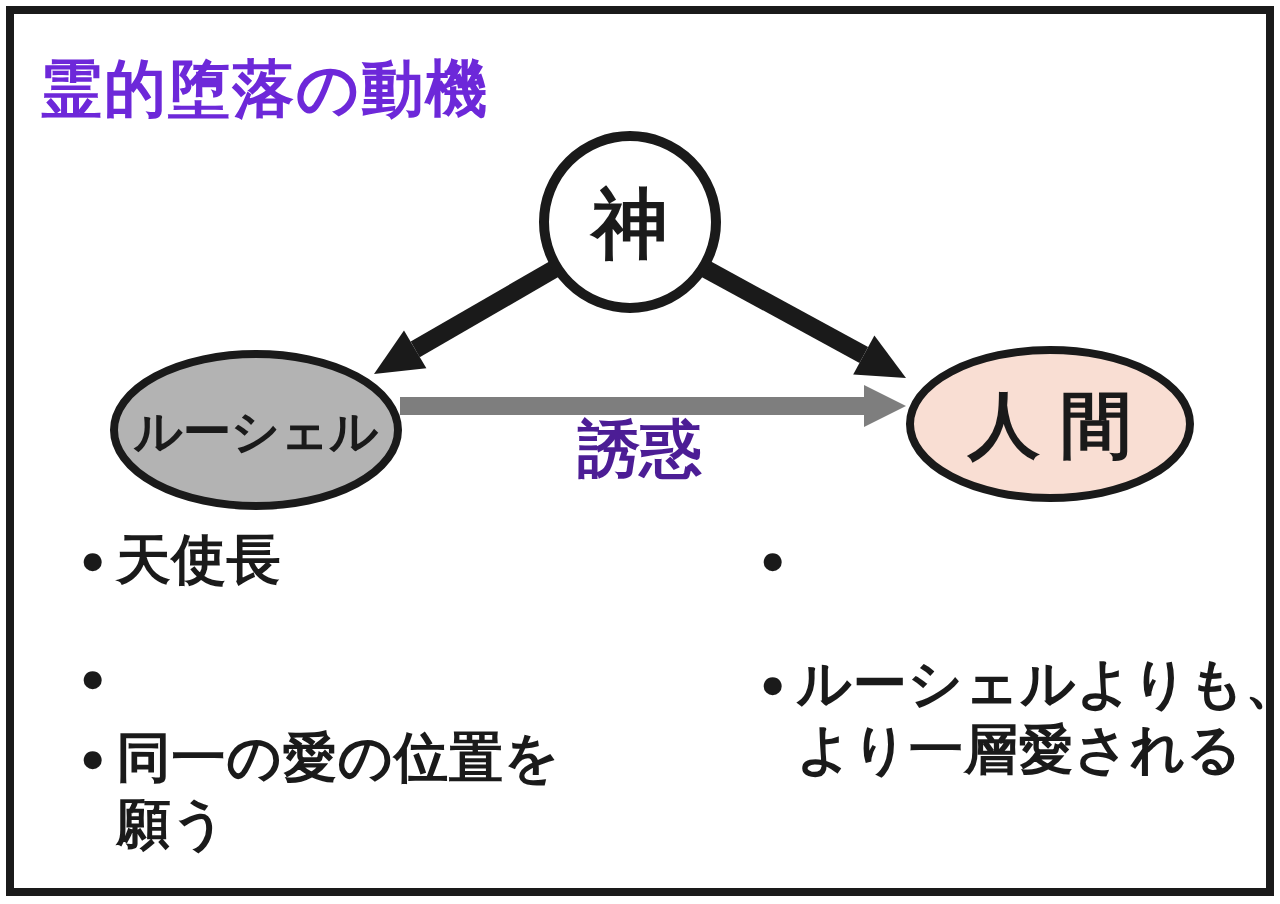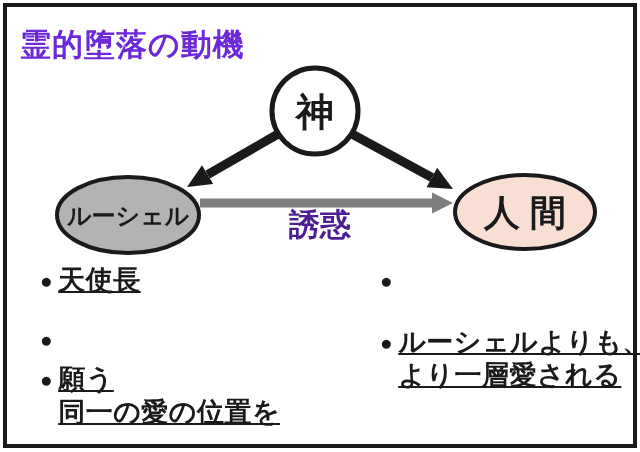--- a/index.html
+++ b/index.html
@@ -71,21 +71,21 @@
     font-weight: 700;
     line-height: 33px;
     color: #1a1a1a;
     letter-spacing: 0.5px;
     white-space: nowrap;
   }
   .bullet {
     font-size: 21px;
     line-height: 33px;
   }
-  .note .lines div { white-space: nowrap; text-decoration: underline; }
+  .note .lines div { white-space: nowrap; }
 </style>
 </head>
 <body>
 
 <div class="stage">
 
   <div class="frame"></div>
 
   <div class="title">霊的堕落の動機</div>
 
@@ -119,22 +119,22 @@
     </div>
   </div>
 
   <div class="note" style="left:40px; top:323px;">
     <span class="bullet">●</span>
   </div>
 
   <div class="note" style="left:40px; top:363px;">
     <span class="bullet">●</span>
     <div class="lines">
+      <div>同一の愛の位置を</div>
       <div>願う</div>
-      <div>同一の愛の位置を</div>
     </div>
   </div>
 
   <div class="note" style="left:380px; top:264px;">
     <span class="bullet">●</span>
   </div>
 
   <div class="note" style="left:380px; top:326px;">
     <span class="bullet">●</span>
     <div class="lines">

